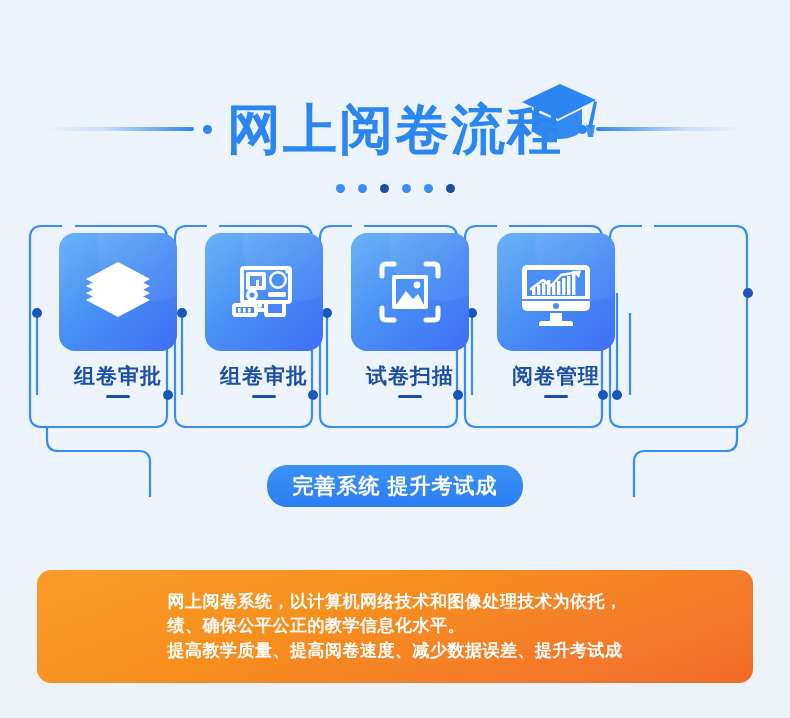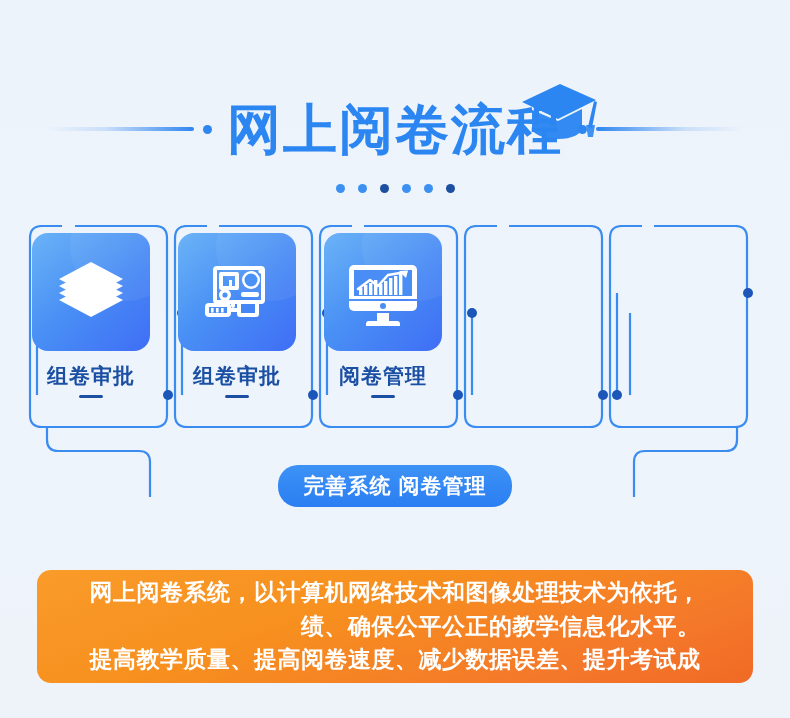--- a/index.html
+++ b/index.html
@@ -105,21 +105,21 @@
   }
   .connectors {
     position: absolute;
     inset: 0;
     width: 790px;
     height: 290px;
   }
   .cards {
     position: absolute;
     top: 8px;
-    left: 19px;
+    left: 46px;
     width: 732px;
     display: flex;
     gap: 2px;
   }
   .card {
     width: 144px;
     flex: 0 0 auto;
     display: flex;
     flex-direction: column;
     align-items: center;
@@ -197,24 +197,24 @@
     border-radius: 14px;
     background: linear-gradient(160deg, #f99b2a 0%, #f7901e 38%, #f4782a 78%, #f06a25 100%);
     display: flex;
     align-items: center;
     justify-content: center;
     box-sizing: border-box;
     padding: 6px 26px;
   }
   .banner-text {
     color: #ffffff;
-    font-size: 23px;
+    font-size: 17px;
     font-weight: bold;
     line-height: 1.45;
-    text-align: right;
+    text-align: left;
     letter-spacing: 0.5px;
   }
   .banner-text > div { white-space: nowrap; }
 </style>
 </head>
 <body>
 
 <div class="page">
 
   <div class="header">
@@ -330,20 +330,44 @@
               <rect x="22" y="54" width="2.6" height="4.5"></rect>
             </g>
             <circle cx="52" cy="26" r="6.5" fill="#4a92f5"></circle>
             <circle cx="26" cy="41" r="2.6" fill="#4a92f5"></circle>
           </svg>
         </div>
         <div class="card-label">组卷审批</div>
         <div class="label-bar"></div>
       </div>
 
+      <div class="card">
+        <div class="tile">
+          <svg width="76" height="76" viewBox="0 0 76 76">
+            <g fill="none" stroke="#ffffff" stroke-width="5" stroke-linecap="round" stroke-linejoin="round">
+              <path d="M10 22 L10 14 Q10 10 14 10 L22 10"></path>
+              <path d="M54 10 L62 10 Q66 10 66 14 L66 22"></path>
+              <path d="M66 54 L66 62 Q66 66 62 66 L54 66"></path>
+              <path d="M22 66 L14 66 Q10 66 10 62 L10 54"></path>
+            </g>
+            <g fill="#ffffff">
+              <path d="M22 21 h32 a2 2 0 0 1 2 2 v30 a2 2 0 0 1 -2 2 h-32 a2 2 0 0 1 -2 -2 v-30 a2 2 0 0 1 2 -2 z"></path>
+            </g>
+            <g fill="#4a92f5">
+              <path d="M24 25 h28 v26 h-28 z"></path>
+            </g>
+            <g fill="#ffffff">
+              <circle cx="45" cy="31" r="3.4"></circle>
+              <path d="M24 51 L34 37 L41 45 L46 40 L52 51 Z"></path>
+            </g>
+          </svg>
+        </div>
+        <div class="card-label">试卷扫描</div>
+        <div class="label-bar"></div>
+      </div>
 
 
       <div class="card">
         <div class="tile">
           <svg width="78" height="78" viewBox="0 0 78 78">
             <g fill="#ffffff">
               <path d="M10 12 h58 a5 5 0 0 1 5 5 v29 h-68 v-29 a5 5 0 0 1 5 -5 z"></path>
               <path d="M5 48 h68 v5 a5 5 0 0 1 -5 5 h-58 a5 5 0 0 1 -5 -5 z"></path>
               <path d="M33 60 h12 v9 h-12 z"></path>
               <path d="M25 68 h28 a3 3 0 0 1 3 3 v2 h-34 v-2 a3 3 0 0 1 3 -3 z"></path>
@@ -370,21 +394,21 @@
           </svg>
         </div>
         <div class="card-label">阅卷管理</div>
         <div class="label-bar"></div>
       </div>
 
     </div>
   </div>
 
   <div class="pill-wrap">
-    <div class="pill">完善系统  阅卷管理</div>
+    <div class="pill">完善系统  提升考试成</div>
   </div>
 
   <div class="banner">
     <div class="banner-text">
       <div>网上阅卷系统，以计算机网络技术和图像处理技术为依托，</div>
       <div>绩、确保公平公正的教学信息化水平。</div>
       <div>提高教学质量、提高阅卷速度、减少数据误差、提升考试成</div>
     </div>
   </div>
 

